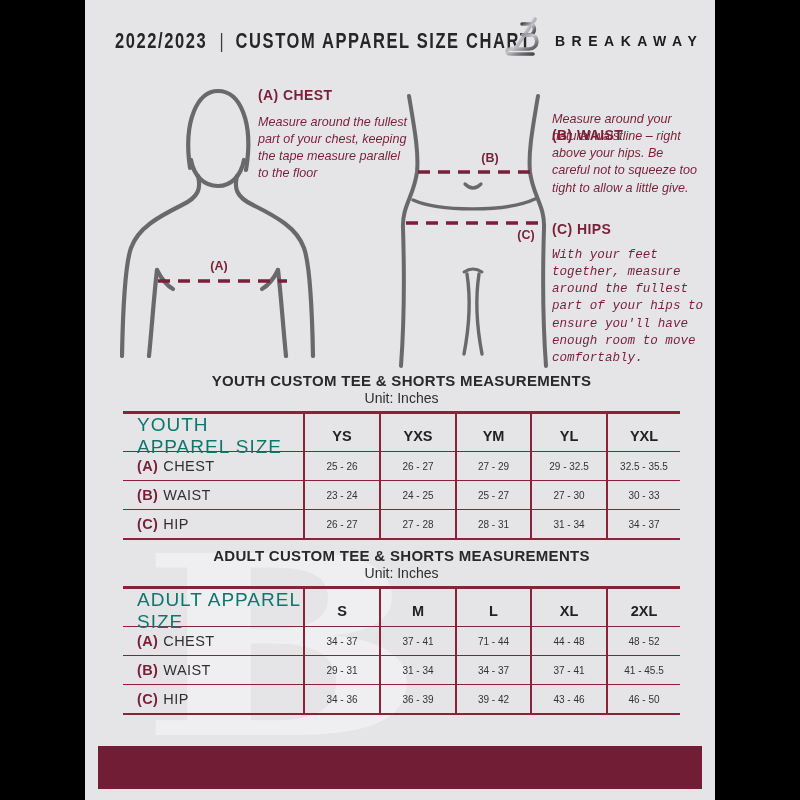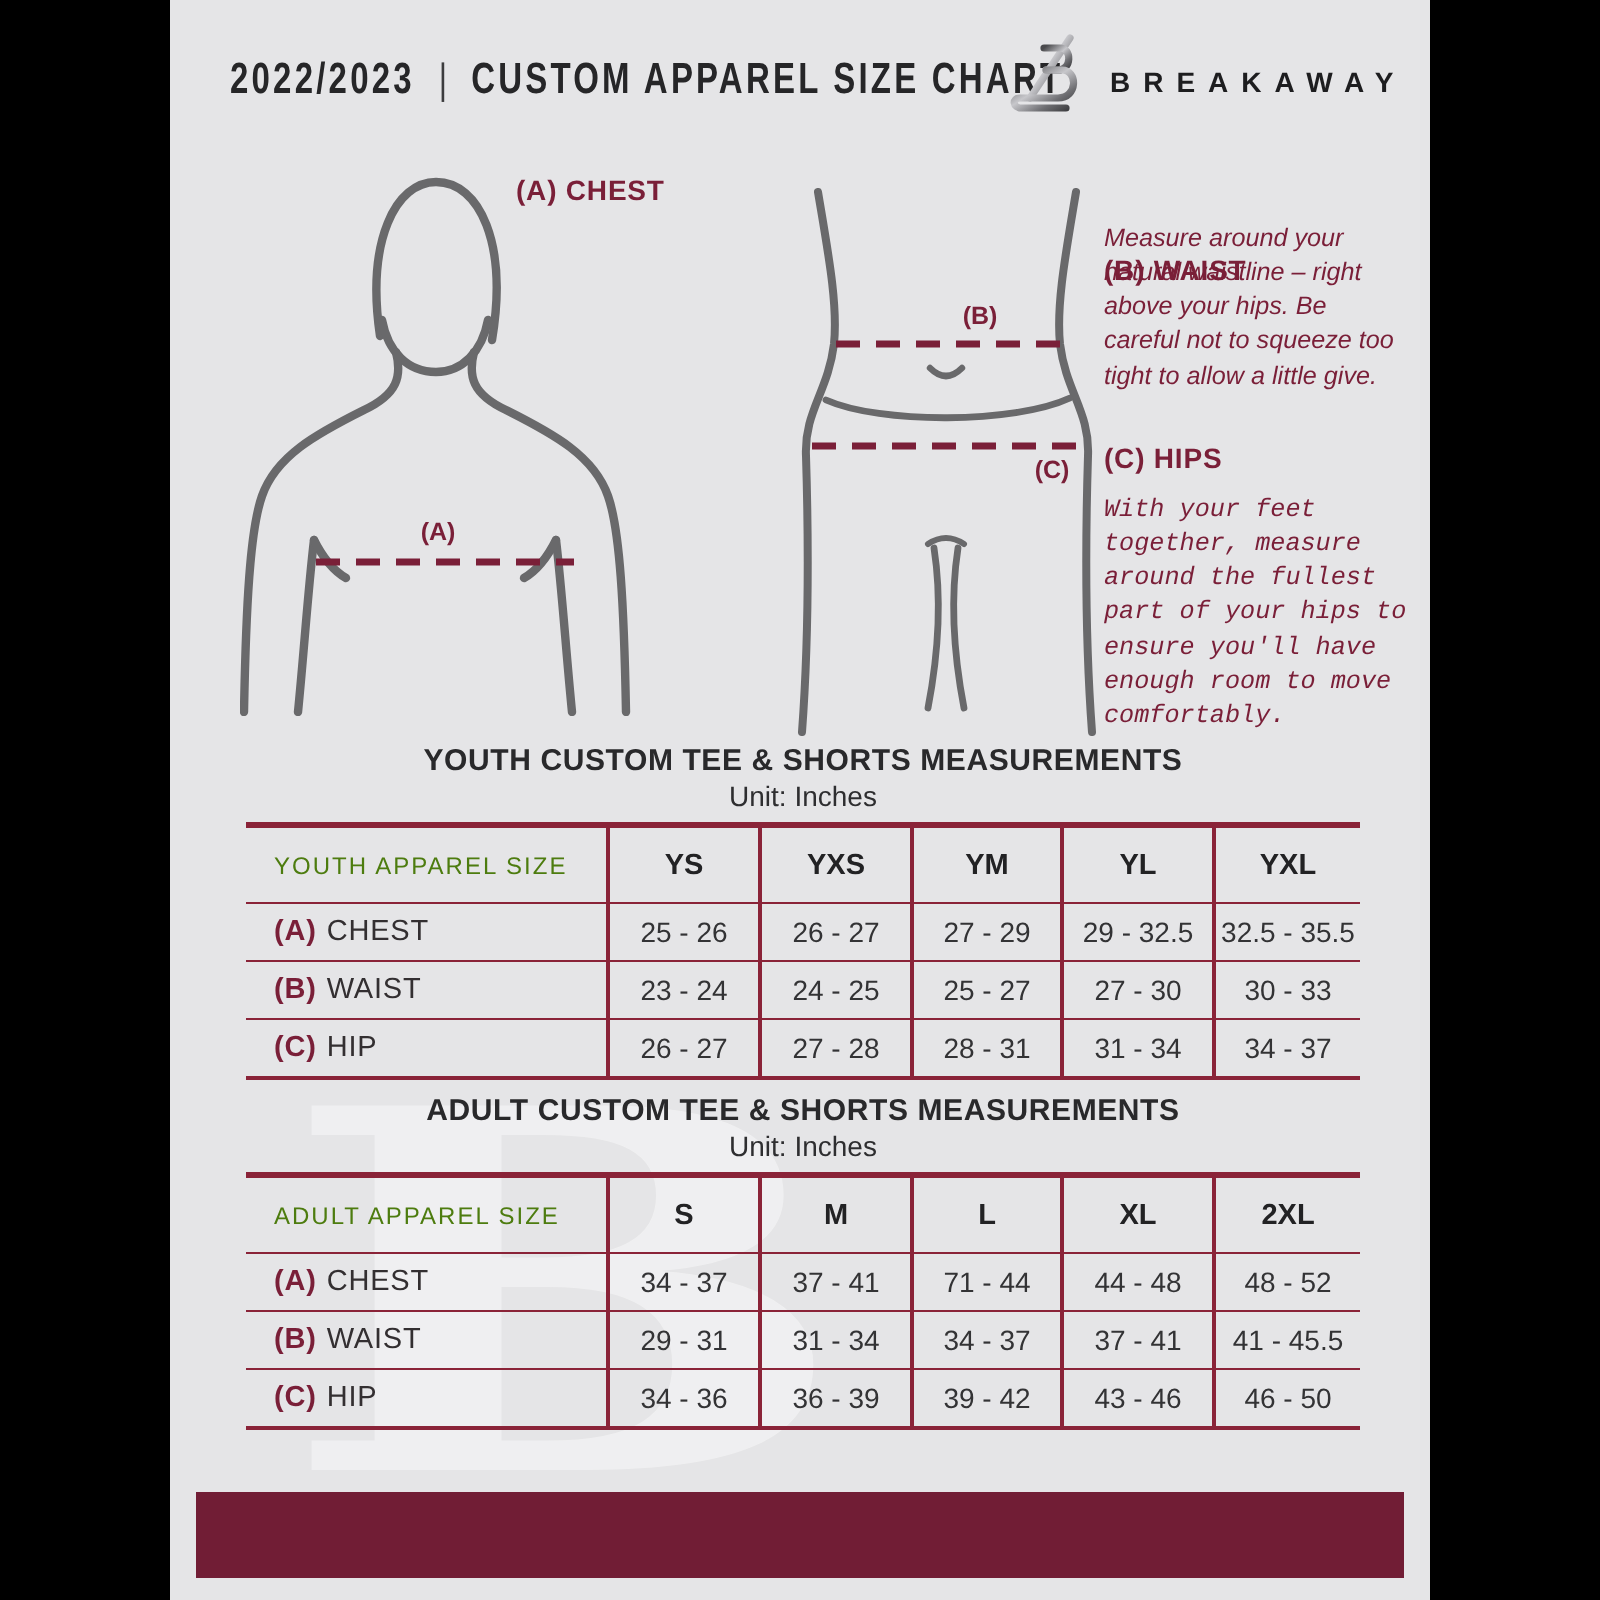--- a/index.html
+++ b/index.html
@@ -35,23 +35,23 @@
   .tbl-title{text-align:center;font-size:15px;font-weight:bold;color:#29292b;letter-spacing:.3px;}
   .tbl-unit{text-align:center;font-size:14px;color:#2e2e30;margin-top:1px;}
   .tbl{margin-top:5px;border-top:3px solid var(--maroon-line);border-bottom:2px solid var(--maroon-line);}
   .trow{display:grid;grid-template-columns:180px 76px 76px 75px 76px 74px;}
   .trow + .trow{border-top:1.5px solid var(--maroon-line);}
   .trow > div{display:flex;align-items:center;justify-content:center;}
   .trow > div.sep{border-left:2px solid var(--maroon-line);}
   .trow > div:first-child{justify-content:flex-start;padding-left:14px;}
   .thead{height:37px;}
   .tdata{height:29px;}
-  .size-label{font-size:12px;color:#4d7c0f;letter-spacing:1px;}
+  .size-label{font-size:19px;color:#0f766e;letter-spacing:1px;}
   .size-col{font-size:14.5px;font-weight:bold;color:#222224;}
-  .val{font-size:14px;color:var(--cell);}
+  .val{font-size:10px;color:var(--cell);}
   .rowlabel{font-size:14.5px;color:#332f31;letter-spacing:.4px;}
   .rowlabel .mk{color:var(--maroon);font-weight:bold;margin-right:5px;}
 
   
   .watermark{position:absolute;left:55px;top:522px;font-family:"DejaVu Serif",serif;font-weight:bold;
     font-size:250px;line-height:1;color:#ffffff;opacity:.42;transform:scaleX(1.35);transform-origin:left top;z-index:1;}
   .footer-bar{position:absolute;left:13px;top:746px;width:604px;height:43px;background:var(--bar);}
 </style>
 </head>
 <body>
@@ -112,20 +112,21 @@
       </g>
       <path d="M33 84 L147 84" stroke="#7a1f38" stroke-width="3.4" stroke-dasharray="12 8" fill="none"></path>
       <path d="M21 135 L159 135" stroke="#7a1f38" stroke-width="3.4" stroke-dasharray="12 8" fill="none"></path>
     </svg>
 
     <span class="marker" style="left:114px;top:259px;">(A)</span>
     <span class="marker" style="left:385px;top:151px;">(B)</span>
     <span class="marker" style="left:421px;top:228px;">(C)</span>
 
     <div class="guide-head" style="left:173px;top:87px;">(A) CHEST</div>
+    <div class="guide-text" style="left:173px;top:114px;width:156px;">Measure around the fullest part of your chest, keeping the tape measure parallel to the floor</div>
 
     <div class="guide-head" style="left:467px;top:87px;margin-top:40px;">(B) WAIST</div>
     <div class="guide-text" style="left:467px;top:111px;width:150px;">Measure around your natural waistline – right above your hips. Be careful not to squeeze too tight to allow a little give.</div>
 
     <div class="guide-head" style="left:467px;top:221px;">(C) HIPS</div>
     <div class="guide-text" style="left:467px;top:247px;width:156px;font-family:Liberation Mono, monospace;">With your feet together, measure around the fullest part of your hips to ensure you'll have enough room to move comfortably.</div>
 
     <div class="section" style="top:372px;">
       <div class="tbl-title">YOUTH CUSTOM TEE &amp; SHORTS MEASUREMENTS</div>
       <div class="tbl-unit">Unit: Inches</div>

